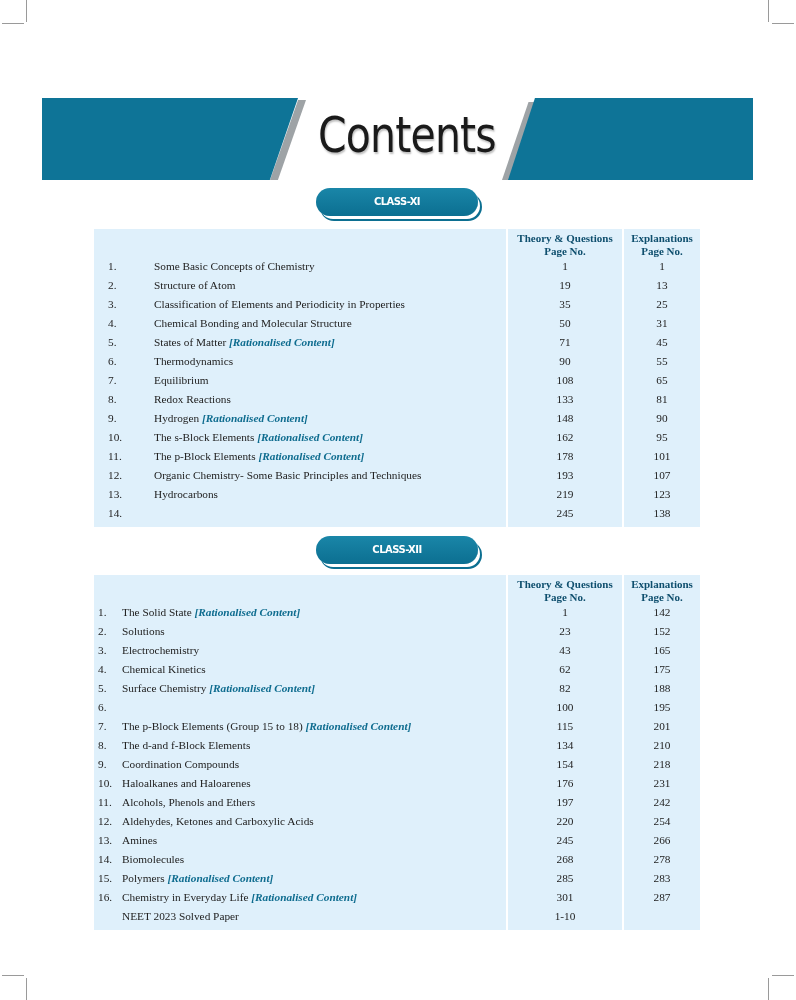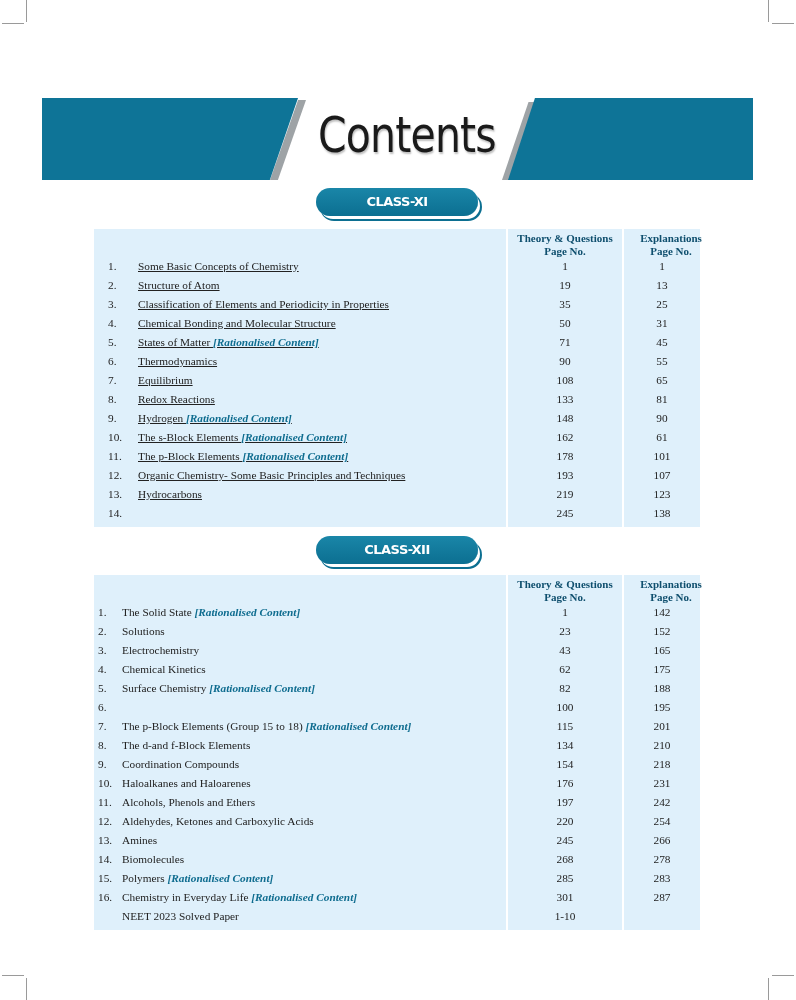--- a/index.html
+++ b/index.html
@@ -41,48 +41,48 @@
     letter-spacing: -1px; color: #1a1a1a; transform: scaleX(0.82); transform-origin: center;
     text-shadow: 1px 2px 2px rgba(0,0,0,0.25);
   }
 
   
   .pill {
     position: absolute; height: 28px; border-radius: 14px;
     background: linear-gradient(#1a86a8, #0c6f91);
     box-shadow: 3px 4px 0 -1px #fff, 4px 5px 0 0 #0c6f91;
     color: #fff; font-family: "DejaVu Sans", sans-serif; font-weight: bold;
-    font-size: 13px; text-align: center; line-height: 28px; letter-spacing: -0.5px;
+    font-size: 10px; text-align: center; line-height: 28px; letter-spacing: -0.5px;
   }
 
   
   .toc {
     position: absolute; left: 94px; width: 606px;
     font-size: 11.3px;
   }
   .toc .bg { position: absolute; top: 0; bottom: 0; background: #dff0fb; }
   .toc .bg.c1 { left: 0; width: 412px; }
   .toc .bg.c2 { left: 414px; width: 114px; }
   .toc .bg.c3 { left: 530px; width: 76px; }
   .toc .head { position: relative; height: 28px; }
   .toc .head .h {
     position: absolute; top: 3px; text-align: center; color: #0f4f6e;
     font-weight: bold; font-size: 11px; line-height: 13px;
   }
   .toc .head .h2 { left: 414px; width: 114px; }
-  .toc .head .h3 { left: 530px; width: 76px; padding-left: 9px; }
+  .toc .head .h3 { left: 530px; width: 76px; }
   .toc .row { position: relative; height: 19px; line-height: 19px; white-space: nowrap; }
   .toc .num { position: absolute; text-align: left; }
   .toc .ttl { position: absolute; }
   .toc .tag { color: #0e6c8f; font-style: italic; font-weight: bold; }
   .toc .p1 { position: absolute; left: 414px; width: 114px; text-align: center; }
   .toc .p2 { position: absolute; left: 530px; width: 76px; text-align: center; }
 
   .xi .num { left: 14px; }
-  .xi .ttl { left: 44px; text-decoration: underline; }
+  .xi .ttl { left: 60px; }
   .xii .num { left: 4px; }
   .xii .ttl { left: 28px; text-align: right; }
 </style>
 </head>
 <body>
 
 <div class="crop v" style="left:26px;top:0;"></div>
 <div class="crop h" style="left:2px;top:23px;"></div>
 <div class="crop v" style="left:768px;top:0;"></div>
 <div class="crop h" style="left:772px;top:23px;"></div>
@@ -167,21 +167,21 @@
       <div class="row">
         <span class="num">9.</span>
         <span class="ttl"><span>Hydrogen </span><span class="tag">[Rationalised Content]</span></span>
         <span class="p1">148</span>
         <span class="p2">90</span>
       </div>
       <div class="row">
         <span class="num">10.</span>
         <span class="ttl"><span>The s-Block Elements </span><span class="tag">[Rationalised Content]</span></span>
         <span class="p1">162</span>
-        <span class="p2">61</span>
+        <span class="p2">95</span>
       </div>
       <div class="row">
         <span class="num">11.</span>
         <span class="ttl"><span>The p-Block Elements </span><span class="tag">[Rationalised Content]</span></span>
         <span class="p1">178</span>
         <span class="p2">101</span>
       </div>
       <div class="row">
         <span class="num">12.</span>
         <span class="ttl"><span>Organic Chemistry- Some Basic Principles and Techniques</span><span class="tag"></span></span>

